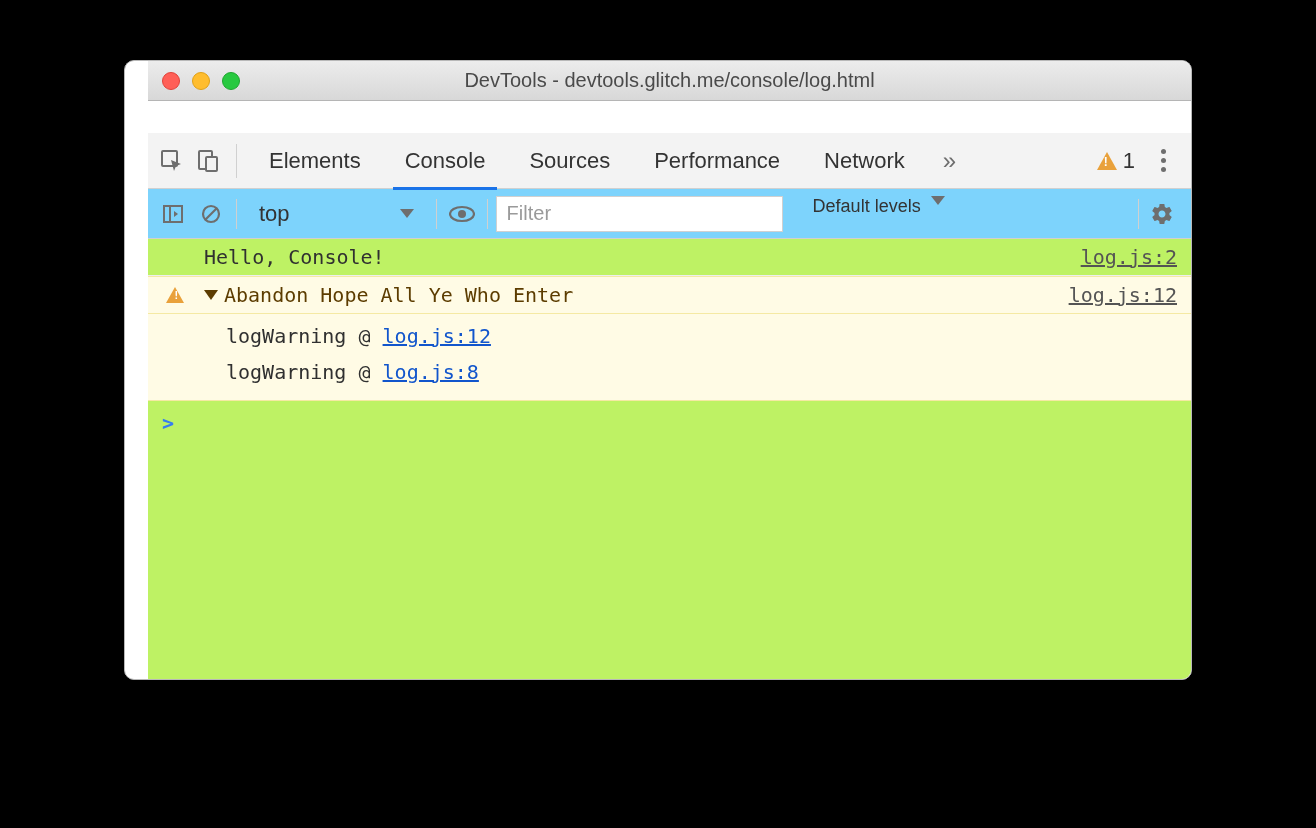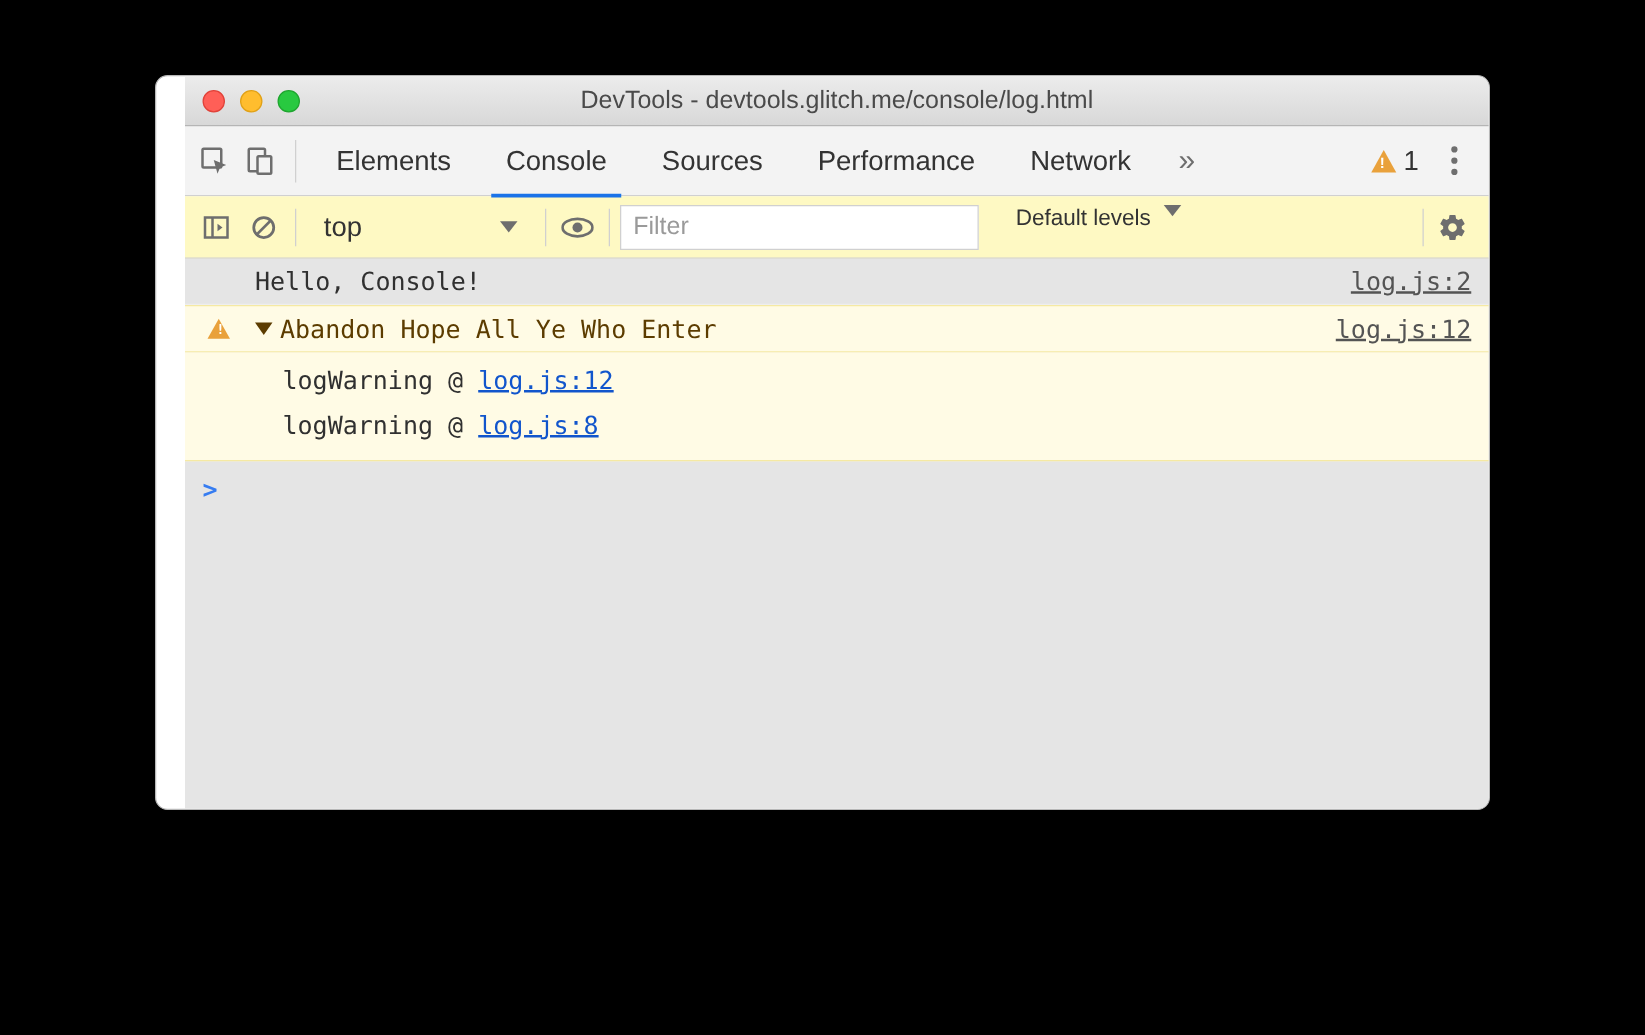--- a/index.html
+++ b/index.html
@@ -48,20 +48,21 @@
     font-weight: 400;
     pointer-events: none;
   }
   .tabbar {
     height: 56px;
     display: flex;
     align-items: center;
     border-bottom: 1px solid #d0d0d0;
     background: #f3f3f3;
     padding: 0 6px;
+    margin-top: 32px;
   }
   .tabbar .icon-btn {
     width: 36px; height: 36px;
     display: flex; align-items: center; justify-content: center;
     color: #6e6e6e;
     cursor: pointer;
   }
   .tabbar .divider {
     width: 1px; height: 34px; background: #d0d0d0; margin: 0 10px;
   }
@@ -120,21 +121,21 @@
     cursor: pointer;
     padding-right: 8px;
   }
   .kebab span { width: 5px; height: 5px; background: #6e6e6e; border-radius: 50%; }
 
   .toolbar {
     height: 50px;
     display: flex;
     align-items: center;
     border-bottom: 1px solid #d0d0d0;
-    background: #fef9c3;
+    background: #7dd3fc;
     padding: 0 8px;
     gap: 4px;
   }
   .toolbar .icon-btn {
     width: 34px; height: 34px;
     display: flex; align-items: center; justify-content: center;
     color: #6e6e6e;
     cursor: pointer;
   }
   .toolbar .vdiv {
@@ -178,21 +179,21 @@
   .toolbar-spacer { flex: 1; }
   .gear {
     width: 36px; height: 36px;
     display: flex; align-items: center; justify-content: center;
     cursor: pointer;
     padding-right: 6px;
   }
 
   .console-area {
     min-height: 440px;
-    background: #e5e5e5;
+    background: #bef264;
     font-family: Menlo, Consolas, monospace;
     font-size: 20px;
   }
   .log-row {
     display: flex;
     align-items: flex-start;
     padding: 6px 14px 6px 12px;
     border-bottom: 1px solid #eee;
   }
   .log-row .gutter {

